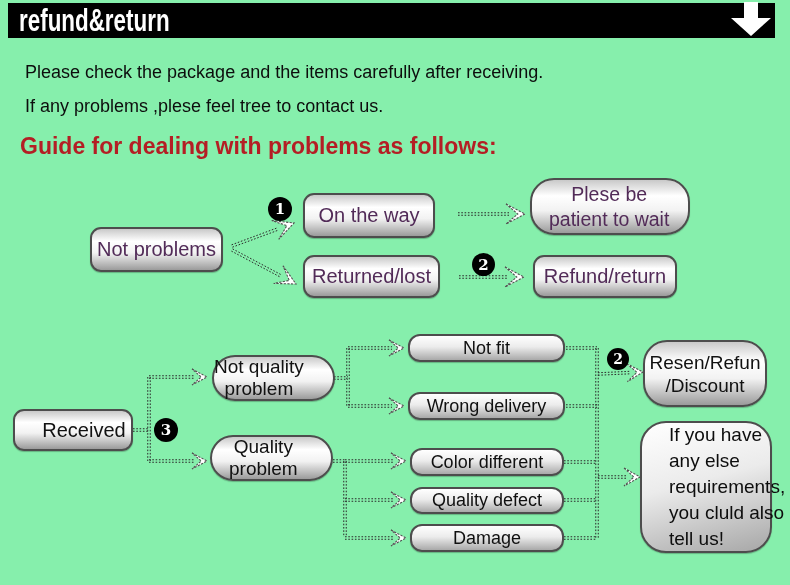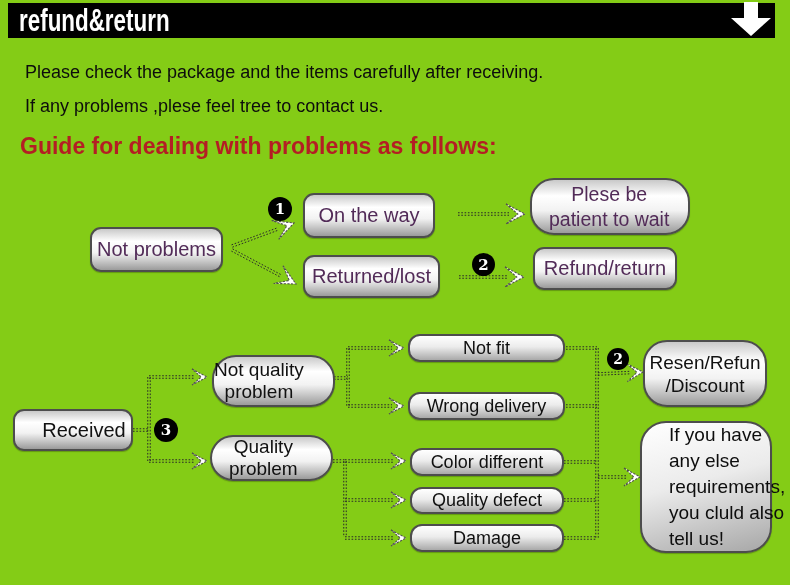--- a/index.html
+++ b/index.html
@@ -1,17 +1,17 @@
 <!DOCTYPE html>
 <html><head>
 <meta charset="utf-8">
 <style>
   html,body{margin:0;padding:0;background:#fff;}
   .canvas{
-    position:relative;width:790px;height:585px;background:#84cc16;
+    position:relative;width:790px;height:585px;background:#86efac;
     font-family:"Liberation Sans", sans-serif;overflow:hidden;
   }
   
   .hbar{position:absolute;left:8px;top:3px;width:767px;height:35px;background:#000;}
   .htitle{
     position:absolute;left:11px;top:0;height:35px;line-height:34px;
     color:#fff;font-size:32px;font-weight:bold;letter-spacing:0px;
     transform:scaleX(0.70);transform-origin:0 50%;white-space:nowrap;
   }
   .harrow{position:absolute;left:729px;top:2px;}
@@ -131,24 +131,24 @@
       <line x1="598" y1="478.25" x2="627" y2="478.25" class="dot"></line>
       <line x1="598" y1="475.75" x2="627" y2="475.75" class="dot"></line>
       <path d="M -16 -9 L 0 0 L -16 9 L -6.08 0 Z" transform="translate(640,477) rotate(0)" class="head"></path>
     </svg>
 
   <div class="node" style="left:90px;top:227px;width:133px;height:45px;">Not problems</div>
   <div class="node" style="left:303px;top:193px;width:132px;height:45px;">On the way</div>
   <div class="node" style="left:303px;top:255px;width:137px;height:43px;">Returned/lost</div>
   <div class="node left" style="left:530px;top:178px;width:160px;height:57px;padding-left:17px;font-size:19.5px;line-height:25px;">Plese be
 patient to wait</div>
-  <div class="node" style="left:533px;top:247px;width:144px;height:43px;">Refund/return</div>
+  <div class="node" style="left:533px;top:255px;width:144px;height:43px;">Refund/return</div>
 
   <div class="node black" style="left:13px;top:409px;width:120px;height:42px;padding-left:22px;">Received</div>
-  <div class="node black left" style="left:212px;top:355px;width:123px;height:52px;padding-left:0;font-size:19px;line-height:22px;">Not quality
+  <div class="node black left" style="left:212px;top:355px;width:123px;height:46px;padding-left:0;font-size:19px;line-height:22px;">Not quality
 problem</div>
   <div class="node black left" style="left:210px;top:435px;width:123px;height:46px;padding-left:17px;font-size:19px;line-height:22px;">Quality
 problem</div>
 
   <div class="pill" style="left:408px;top:334px;width:157px;height:28px;">Not fit</div>
   <div class="pill" style="left:408px;top:392px;width:157px;height:28px;">Wrong delivery</div>
   <div class="pill" style="left:410px;top:448px;width:154px;height:28px;">Color different</div>
   <div class="pill" style="left:410px;top:487px;width:154px;height:27px;">Quality defect</div>
   <div class="pill" style="left:410px;top:524px;width:154px;height:28px;">Damage</div>
 

